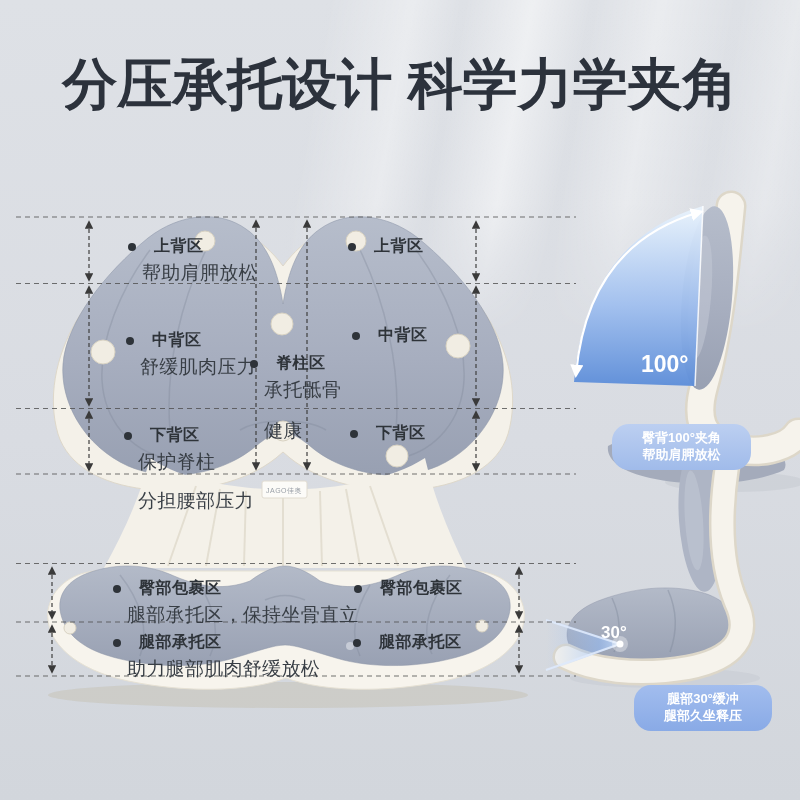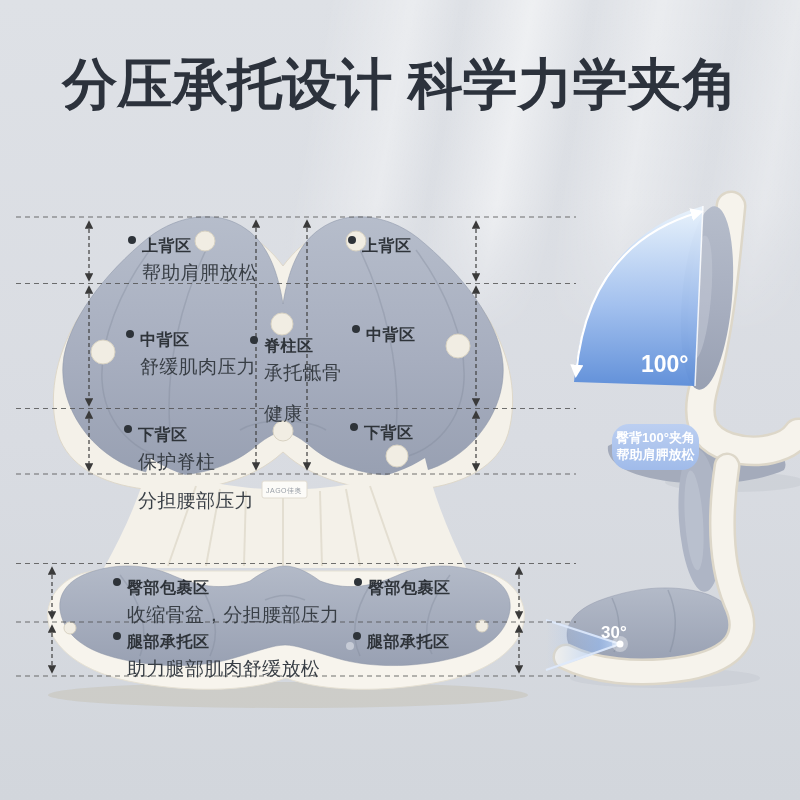--- a/index.html
+++ b/index.html
@@ -9,26 +9,26 @@
   .streaks{position:absolute;top:0;left:0;width:800px;height:340px;pointer-events:none;
     background:linear-gradient(100deg,rgba(255,255,255,0) 38%,rgba(255,255,255,.38) 48%,
       rgba(255,255,255,0) 54%,rgba(255,255,255,.5) 62%,rgba(255,255,255,0) 69%,
       rgba(255,255,255,.38) 77%,rgba(255,255,255,0) 86%,rgba(255,255,255,.3) 93%,rgba(255,255,255,0) 100%);
     -webkit-mask-image:linear-gradient(180deg,#000 60%,transparent 100%);
     mask-image:linear-gradient(180deg,#000 60%,transparent 100%);}
   .page-title{position:absolute;top:48px;left:0;width:800px;text-align:center;
     font-size:55px;font-weight:900;color:#2c323c;letter-spacing:0px;white-space:nowrap;}
   svg.layer{position:absolute;top:0;left:0;pointer-events:none;}
   .zone{position:absolute;color:#2e3339;}
-  .zone-row{display:flex;align-items:flex-start;gap:6px;}
+  .zone-row{display:flex;align-items:center;gap:18px;}
   .zone-dot{width:8px;height:8px;border-radius:50%;background:#2e3339;flex:0 0 auto;}
   .zone-title{font-size:16px;font-weight:700;letter-spacing:.5px;white-space:nowrap;}
   .zone-desc{margin:4px 0 0 14px;font-size:19px;font-weight:500;color:#383e45;
     letter-spacing:.3px;white-space:nowrap;line-height:1.3;}
-  .badge{position:absolute;border-radius:17px;padding:6px 4px;text-align:center;
+  .badge{position:absolute;border-radius:17px;padding:6px 30px;text-align:center;
     color:#ffffff;font-size:13px;font-weight:700;line-height:1.3;white-space:nowrap;}
   .badge-1{background:linear-gradient(180deg,#bccff1 0%,#a0bbea 100%);}
   .badge-2{background:linear-gradient(180deg,#a2bdee 0%,#89aae6 100%);}
 </style>
 </head>
 <body>
 
 <div class="canvas">
   <div class="streaks"></div>
 
@@ -209,21 +209,21 @@
       </div>
   </div>
 
   <div class="zone" style="left:126px;top:330px;">
     <div class="zone-row">
         <span class="zone-dot"></span>
       <span class="zone-title">中背区</span>
       </div>
     <div class="zone-desc">舒缓肌肉压力</div>
   </div>
-  <div class="zone" style="left:250px;top:336px;">
+  <div class="zone" style="left:250px;top:353px;">
     <div class="zone-row">
         <span class="zone-dot"></span>
       <span class="zone-title">脊柱区</span>
       </div>
     <div class="zone-desc">承托骶骨</div>
     <div class="zone-desc" style="margin-top:16px;">健康</div>
   </div>
   <div class="zone" style="left:352px;top:325px;">
     <div class="zone-row">
         <span class="zone-dot"></span>
@@ -244,21 +244,21 @@
         <span class="zone-dot"></span>
       <span class="zone-title">下背区</span>
       </div>
   </div>
 
   <div class="zone" style="left:113px;top:578px;">
     <div class="zone-row">
         <span class="zone-dot"></span>
       <span class="zone-title">臀部包裹区</span>
       </div>
-    <div class="zone-desc">收缩骨盆，分担腰部压力</div>
+    <div class="zone-desc">腿部承托区，保持坐骨直立</div>
   </div>
   <div class="zone" style="left:354px;top:578px;">
     <div class="zone-row">
         <span class="zone-dot"></span>
       <span class="zone-title">臀部包裹区</span>
       </div>
   </div>
 
   <div class="zone" style="left:113px;top:632px;">
     <div class="zone-row">
@@ -271,13 +271,17 @@
     <div class="zone-row">
         <span class="zone-dot"></span>
       <span class="zone-title">腿部承托区</span>
       </div>
   </div>
 
   <div class="badge badge-1" style="left:612px;top:424px;">
     <div>臀背100°夹角</div>
     <div>帮助肩胛放松</div>
   </div>
+  <div class="badge badge-2" style="left:634px;top:685px;">
+    <div>腿部30°缓冲</div>
+    <div>腿部久坐释压</div>
+  </div>
 </div>
 
 </body></html>

